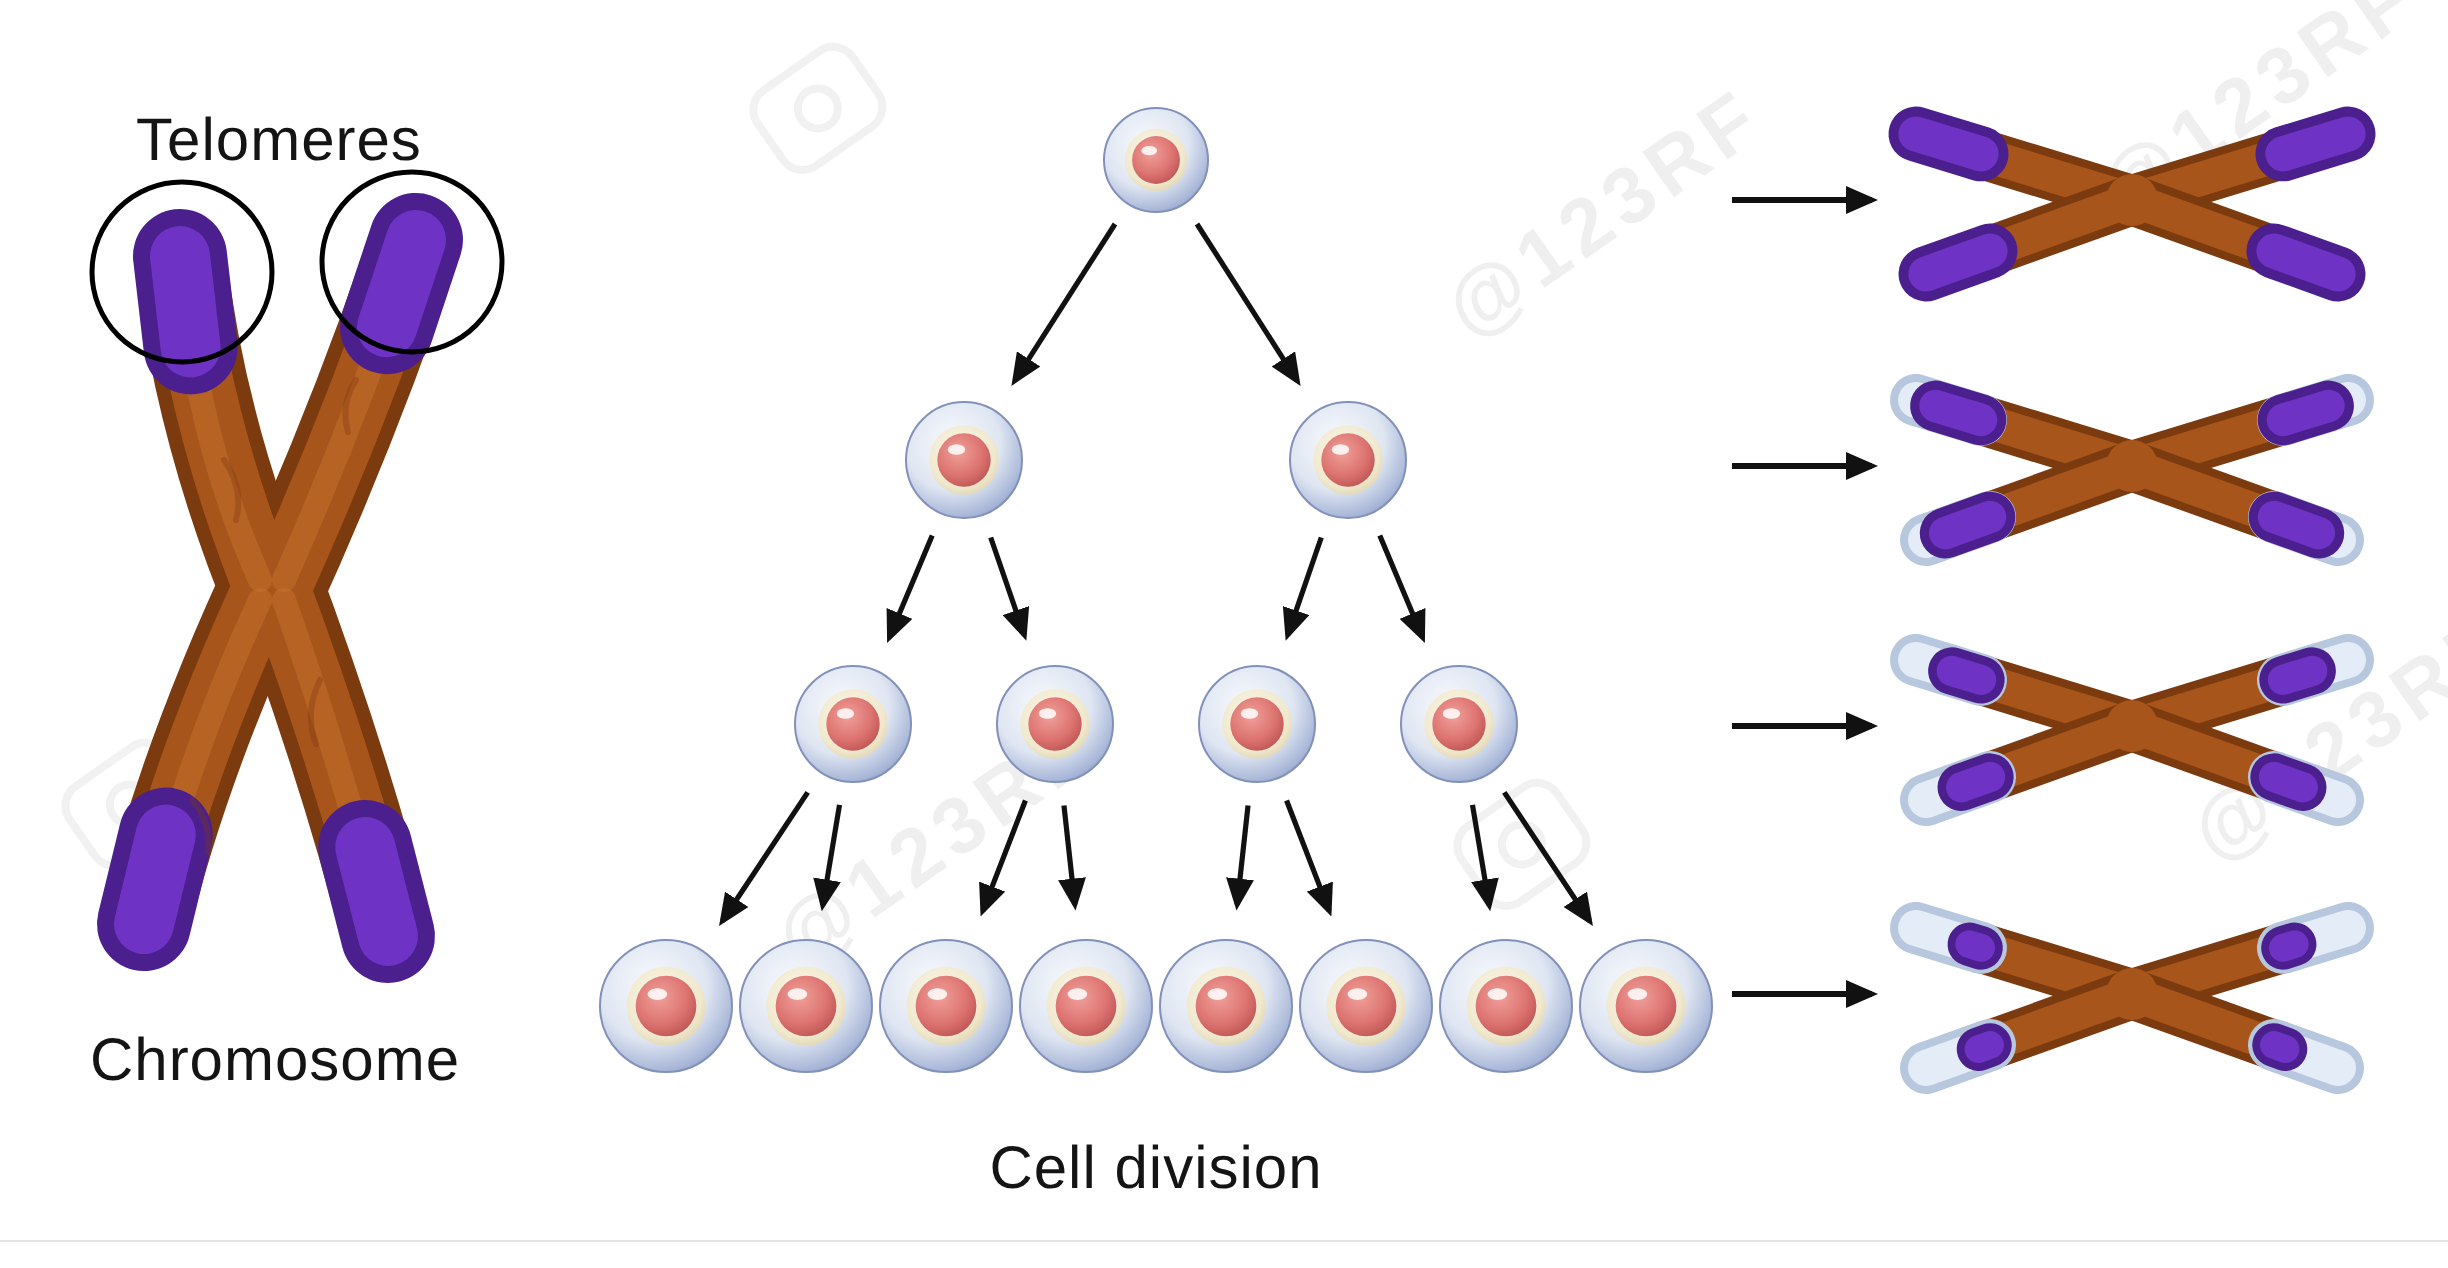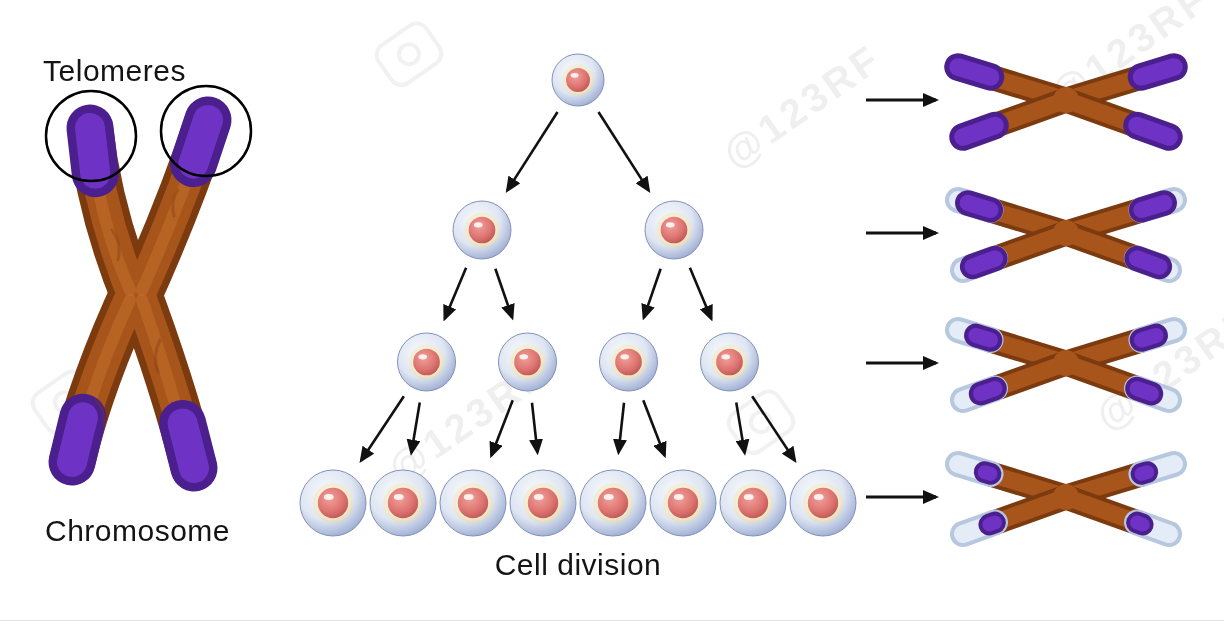--- a/index.html
+++ b/index.html
@@ -323,18 +323,18 @@
           <line x1="1067.882240292564" y1="497.67614457111523" x2="1135.1196747338481" y2="521.8293977199261" stroke-linecap="round" stroke-width="17" style="stroke: rgb(168, 85, 28);"></line>
           <line x1="1137.001915026412" y1="522.5055422910413" x2="1169" y2="534" stroke-linecap="round" stroke-width="26" style="stroke: rgb(183, 199, 222);"></line>
           <line x1="1137.001915026412" y1="522.5055422910413" x2="1169" y2="534" stroke-linecap="round" stroke-width="18" style="stroke: rgb(227, 236, 247);"></line>
           <line x1="1137.001915026412" y1="522.5055422910413" x2="1142.761570321658" y2="524.5745446786539" stroke-linecap="round" stroke-width="21.759999999999998" style="stroke: rgb(75, 31, 142);"></line>
           <line x1="1137.001915026412" y1="522.5055422910413" x2="1142.761570321658" y2="524.5745446786539" stroke-linecap="round" stroke-width="13.9264" style="stroke: rgb(110, 51, 196);"></line>
           <circle cx="1066" cy="497" r="13" style="fill: rgb(168, 85, 28);"></circle>
         </g>
       </g>
   </svg>
 
-  <div class="label" style="left:12px;top:54px;width:205px">Telomeres</div>
+  <div class="label" style="left:37px;top:54px;width:205px">Telomeres</div>
   <div class="label" style="left:15px;top:514px;width:245px">Chromosome</div>
-  <div class="label" style="left:453px;top:548px;width:250px">Cell division</div>
+  <div class="label" style="left:453px;top:568px;width:250px">Cell division</div>
 
   <div class="photo-edge"></div>
 </div>
 
 </body></html>

